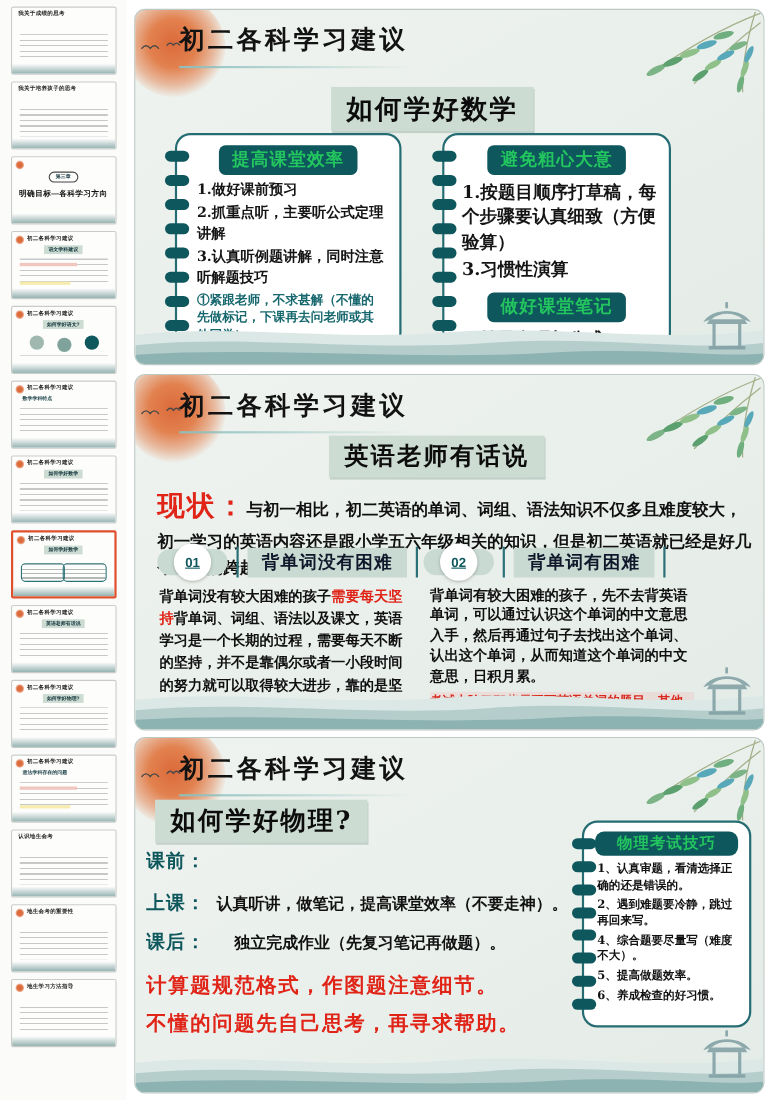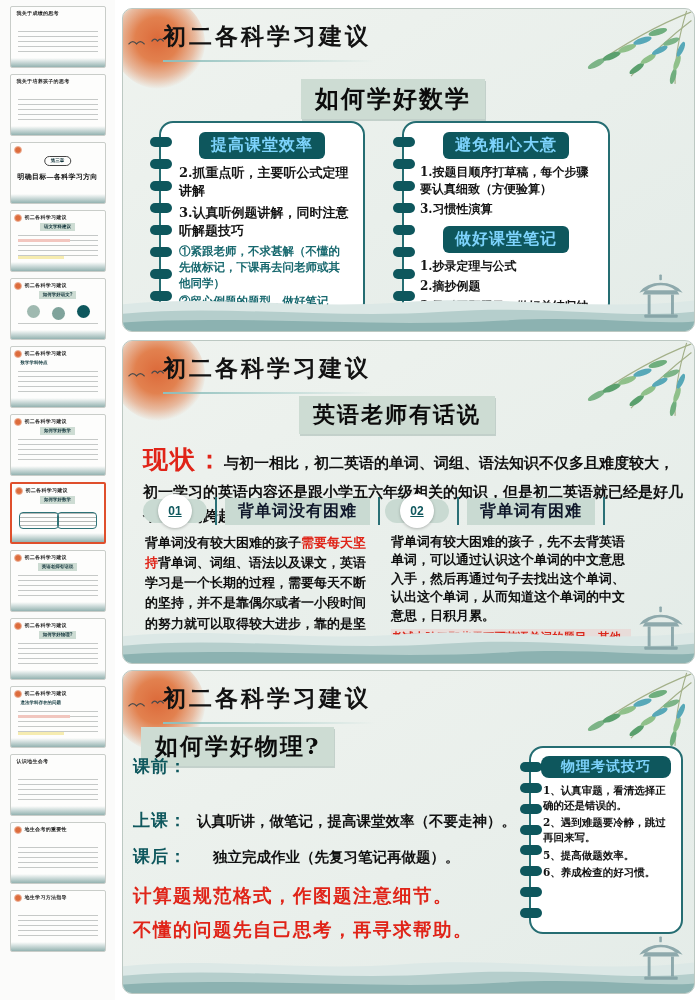--- a/index.html
+++ b/index.html
@@ -40,23 +40,23 @@
   .landscape{position:absolute;left:0;bottom:0;width:100%;height:44px;}
   .pavilion{position:absolute;right:8px;bottom:8px;width:50px;height:52px;opacity:.85;}
   .badge{position:absolute;background:#cddcd3;color:#0c0c0c;font-family:"DejaVu Serif","Liberation Serif",serif;font-weight:700;letter-spacing:2px;padding:4px 14px;box-shadow:1px 2px 0 rgba(120,150,140,.35);}
   #slide-math .badge{left:178px;top:70px;font-size:24px;}
   #slide-english .badge{left:176px;top:55px;font-size:22px;}
   #slide-physics .badge{left:18px;top:56px;font-size:23px;}
 
   .card{position:absolute;background:#fff;border:2px solid #256d72;border-radius:14px;box-sizing:border-box;}
   .pills{position:absolute;left:-11px;top:14px;bottom:14px;width:22px;display:flex;flex-direction:column;justify-content:space-between;}
   .pills i{display:block;width:22px;height:10px;border-radius:5px;background:#0e575d;}
-  .chead{margin:9px auto 5px;width:max-content;background:#0e575d;color:#7dd3fc;border-radius:6px;padding:3px 12px;font-size:16px;font-weight:700;letter-spacing:1px;text-align:right;}
+  .chead{margin:9px auto 5px;width:max-content;background:#0e575d;color:#22c55e;border-radius:6px;padding:3px 12px;font-size:16px;font-weight:700;letter-spacing:1px;text-align:right;}
   .citem{margin:3px 12px 0 18px;font-family:"DejaVu Serif",serif;font-weight:600;font-size:13px;line-height:1.42;color:#141414;}
-  .citem2{margin:3px 10px 0 16px;font-family:"DejaVu Serif",serif;font-weight:600;font-size:12px;line-height:1.4;color:#141414;}
+  .citem2{margin:3px 10px 0 16px;font-family:"DejaVu Serif",serif;font-weight:600;font-size:16px;line-height:1.4;color:#141414;}
   .csub{margin:3px 12px 0 18px;font-family:"DejaVu Serif",serif;font-weight:600;font-size:11.5px;line-height:1.38;color:#17686e;}
 
   
   .status{position:absolute;left:20px;top:84px;width:540px;font-family:"DejaVu Serif",serif;font-weight:700;font-size:15px;line-height:1.6;color:#101010;}
   .status .cap{color:#e02418;font-size:25px;letter-spacing:2px;margin-right:0;}
   .topic{position:absolute;display:flex;align-items:center;gap:8px;}
   #topic1{left:20px;top:156px;} #topic2{left:262px;top:156px;}
   .num-pill{width:64px;height:24px;border-radius:12px;background:#c9dad2;position:relative;flex:none;}
   .num-pill b{position:absolute;left:15px;top:-5px;width:34px;height:34px;background:#fff;border-radius:50%;display:flex;align-items:center;justify-content:center;font-size:12px;color:#0e575d;box-shadow:0 1px 3px rgba(0,0,0,.25);text-decoration:underline;}
   .vbar{width:2px;height:28px;background:#2b7076;flex:none;}
@@ -220,20 +220,21 @@
             <i></i>
             <i></i>
             <i></i>
             <i></i>
             <i></i>
             <i></i>
             <i></i>
             <i></i>
           </div>
         <div class="chead">提高课堂效率</div>
+        <div class="citem">1.做好课前预习</div>
         <div class="citem">2.抓重点听，主要听公式定理讲解</div>
         <div class="citem">3.认真听例题讲解，同时注意听解题技巧</div>
         <div class="csub">①紧跟老师，不求甚解（不懂的先做标记，下课再去问老师或其他同学）</div>
         <div class="csub">②留心例题的题型，做好笔记</div>
       </div>
 
       <div class="card" style="left:279px;top:112px;width:208px;height:196px;">
         <div class="pills">
             <i></i>
             <i></i>
@@ -373,21 +374,21 @@
             <ellipse cx="84" cy="52" rx="9" ry="3" fill="#8fc08a" transform="rotate(-30 84 52)"></ellipse>
             <ellipse cx="96" cy="43" rx="9" ry="3" fill="#57a8b8" transform="rotate(-26 96 43)"></ellipse>
             <ellipse cx="108" cy="34" rx="9" ry="3" fill="#7cb487" transform="rotate(-22 108 34)"></ellipse>
             <ellipse cx="110" cy="70" rx="8.5" ry="2.8" fill="#6fae7e" transform="rotate(-75 110 70)"></ellipse>
             <ellipse cx="114" cy="56" rx="8.5" ry="2.8" fill="#8fc08a" transform="rotate(-70 114 56)"></ellipse>
             <ellipse cx="118" cy="42" rx="8.5" ry="2.8" fill="#57a8b8" transform="rotate(-65 118 42)"></ellipse>
           </g>
       </svg>
       <div class="badge">如何学好物理?</div>
 
-      <div class="prow" style="top:84px;">
+      <div class="prow" style="top:100px;">
         <span class="plabel">课前：</span>
       </div>
       <div class="prow" style="top:138px;">
         <span class="plabel">上课：</span>
         <span class="ptext">认真听讲，做笔记，提高课堂效率（不要走神）。</span>
       </div>
       <div class="prow" style="top:174px;gap:26px;">
         <span class="plabel">课后：</span>
         <span class="ptext">独立完成作业（先复习笔记再做题）。</span>
       </div>
@@ -401,20 +402,21 @@
             <i></i>
             <i></i>
             <i></i>
             <i></i>
             <i></i>
             <i></i>
           </div>
         <div class="chead">物理考试技巧</div>
         <div class="pitem">1、认真审题，看清选择正确的还是错误的。</div>
         <div class="pitem">2、遇到难题要冷静，跳过再回来写。</div>
+        <div class="pitem">4、综合题要尽量写（难度不大）。</div>
         <div class="pitem">5、提高做题效率。</div>
         <div class="pitem">6、养成检查的好习惯。</div>
       </div>
 
       <svg class="landscape" viewBox="0 0 571 46" preserveAspectRatio="none">
         <path d="M0 18 C90 8 180 24 280 16 C380 8 470 26 571 14 L571 46 L0 46 Z" fill="#dce8e6"></path>
         <path d="M0 28 C100 18 210 34 320 26 C420 18 500 34 571 26 L571 46 L0 46 Z" fill="#b5cecc"></path>
         <path d="M0 37 C120 29 250 43 380 35 C470 30 530 40 571 36 L571 46 L0 46 Z" fill="#8cb2b1"></path>
       </svg>
       <svg class="pavilion" viewBox="0 0 60 58">

